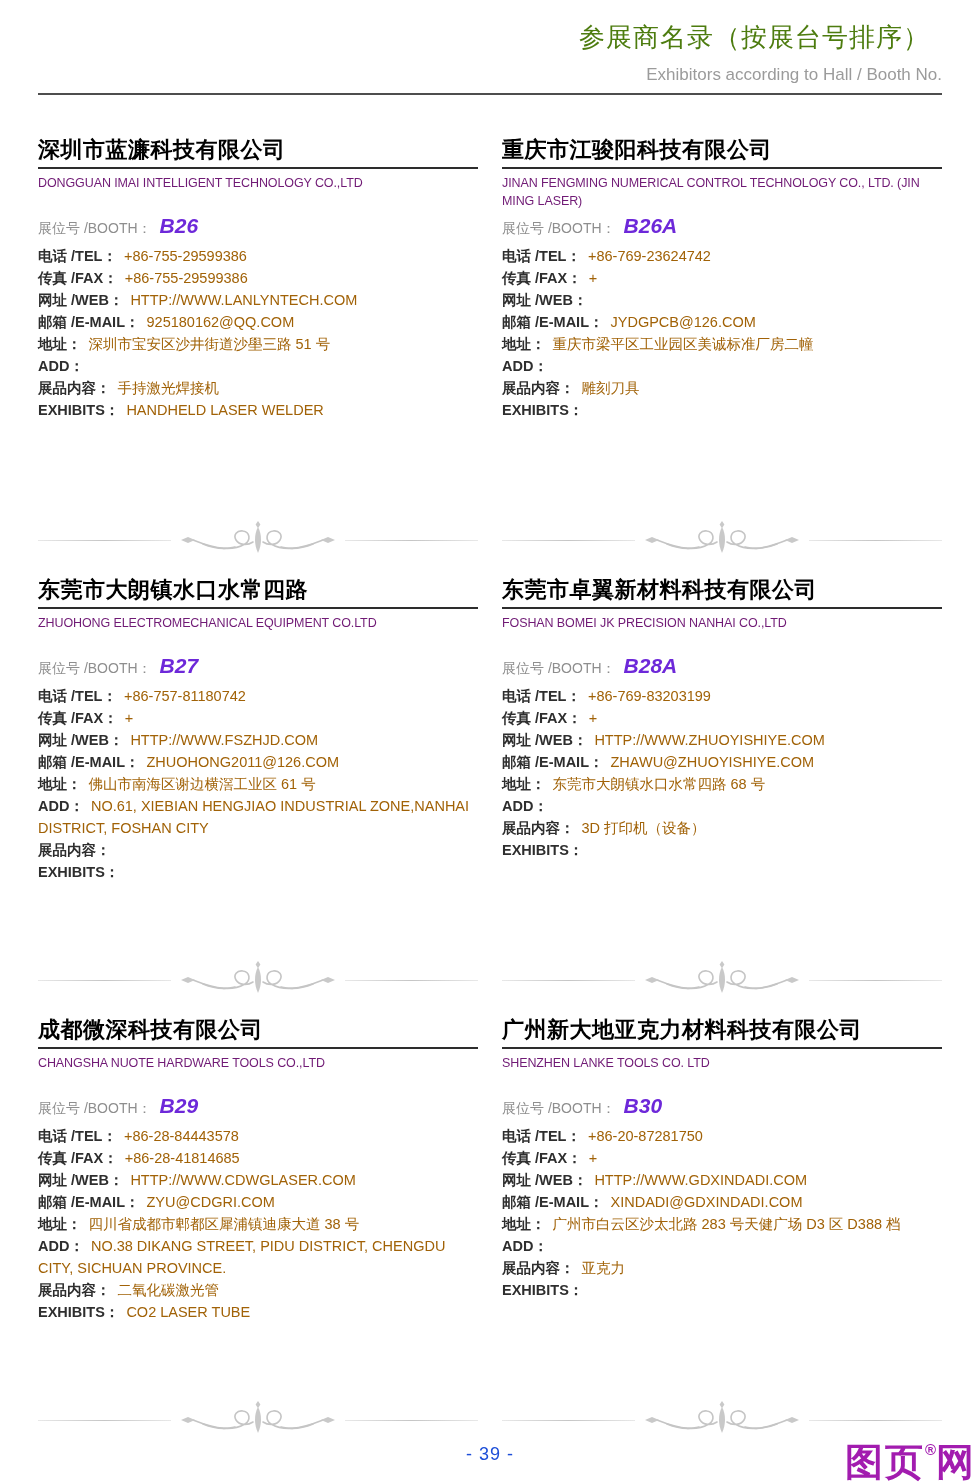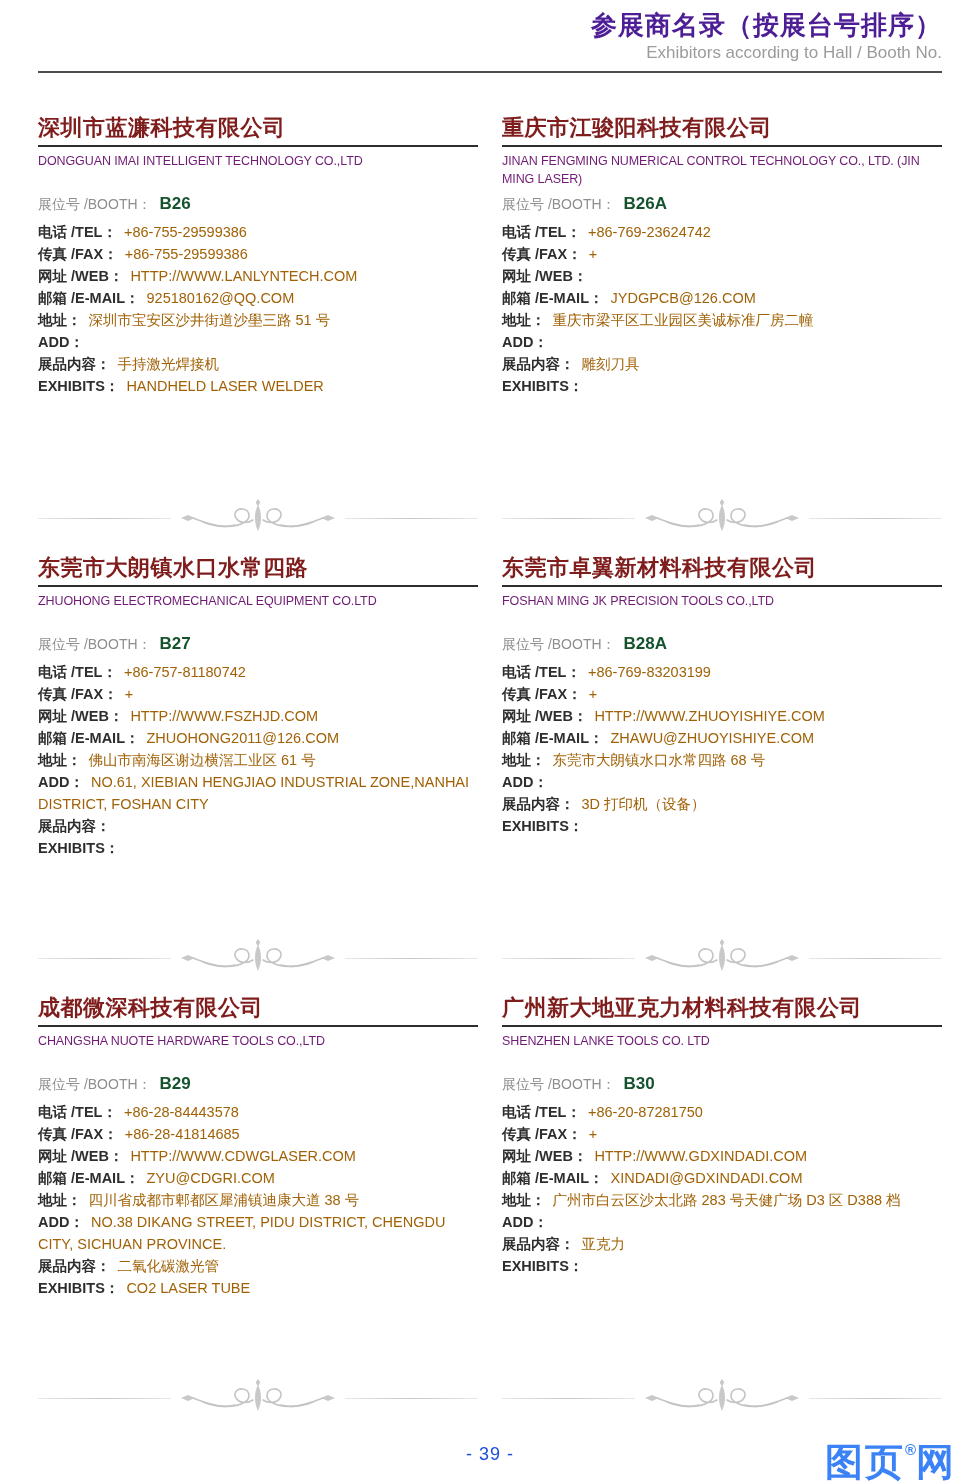--- a/index.html
+++ b/index.html
@@ -5,53 +5,53 @@
   html,body{margin:0;padding:0;background:#ffffff;}
   .page{
     position:relative;
     width:980px;height:1483px;
     background:#ffffff;
     font-family:"Liberation Sans","DejaVu Sans",sans-serif;
     overflow:hidden;
   }
   
   .header{padding:10px 38px 0;text-align:right;}
-  .page-title{margin:0;font-size:26px;font-weight:700;color:#4c1d95;letter-spacing:1px;line-height:1.2;}
+  .page-title{margin:12px;font-size:26px;font-weight:400;color:#4d7c0f;letter-spacing:1px;line-height:1.2;}
   .page-subtitle{margin-top:2px;font-size:17px;color:#9b9b9b;}
   .header-rule{margin:8px 38px 0;border-top:2px solid #4e4e4e;height:0;}
   
   .content{padding:0 38px;}
   .row-section{margin-bottom:6px;}
   .row-section.first{margin-top:42px;}
   .cards{display:grid;grid-template-columns:1fr 1fr;column-gap:24px;height:372px;}
   .dividers{display:grid;grid-template-columns:1fr 1fr;column-gap:24px;height:62px;align-items:center;}
   
   .card{min-width:0;}
   .card-head{height:74px;}
   .cn-name{
-    margin:0;font-size:22px;font-weight:700;color:#7f1d1d;
+    margin:0;font-size:22px;font-weight:700;color:#000000;
     letter-spacing:0.5px;padding-bottom:5px;border-bottom:2px solid #2d2d2d;line-height:1.15;
     white-space:nowrap;
   }
   .en-name{margin-top:6px;font-size:12.5px;color:#701a75;line-height:1.4;letter-spacing:-0.1px;}
   .booth-row{line-height:30px;margin-bottom:2px;}
   .booth-label{font-size:14px;color:#8e8e8e;}
-  .booth-no{font-size:17px;font-weight:700;color:#14532d;margin-left:8px;}
+  .booth-no{font-size:21px;font-weight:700;color:#6d28d9;margin-left:8px;font-style:italic;}
   .field{font-size:14.5px;line-height:22px;}
   .f-label{font-weight:700;color:#2e2e2e;margin-right:7px;}
   .f-value{color:#a16207;}
   
   .divider{display:flex;align-items:center;min-width:0;}
   .divider-line{flex:1;height:1px;background:linear-gradient(90deg,#e8e8e8,#c6c6c6,#e8e8e8);}
   .divider svg{flex:0 0 auto;margin:0 2px;}
   
   .page-no{position:absolute;left:0;right:0;bottom:18px;text-align:center;font-size:18px;color:#1d4ed8;letter-spacing:1px;}
   .watermark{
-    position:absolute;right:24px;bottom:2px;
-    font-size:38px;font-weight:900;color:#3b82f6;letter-spacing:2px;line-height:1;
+    position:absolute;right:4px;bottom:2px;
+    font-size:38px;font-weight:900;color:#a21caf;letter-spacing:2px;line-height:1;
     font-family:"Liberation Sans","DejaVu Sans",sans-serif;
   }
   .watermark sup{font-size:15px;font-weight:700;vertical-align:20px;letter-spacing:0;}
 </style>
 </head>
 <body>
 
 <div class="page">
 
   <header class="header">
@@ -210,21 +210,21 @@
     </div>
     <div class="field">
       <span class="f-label">EXHIBITS：</span><span class="f-value"></span>
     </div>
   </article>
 </div>
         <div class="card-slot">
   <article class="card">
     <div class="card-head">
       <h2 class="cn-name">东莞市卓翼新材料科技有限公司</h2>
-      <div class="en-name">FOSHAN MING JK PRECISION TOOLS CO.,LTD</div>
+      <div class="en-name">FOSHAN BOMEI JK PRECISION NANHAI CO.,LTD</div>
     </div>
     <div class="booth-row">
       <span class="booth-label">展位号 /BOOTH：</span><span class="booth-no">B28A</span>
     </div>
     <div class="field">
       <span class="f-label">电话 /TEL：</span><span class="f-value">+86-769-83203199</span>
     </div>
     <div class="field">
       <span class="f-label">传真 /FAX：</span><span class="f-value">+</span>
     </div>

